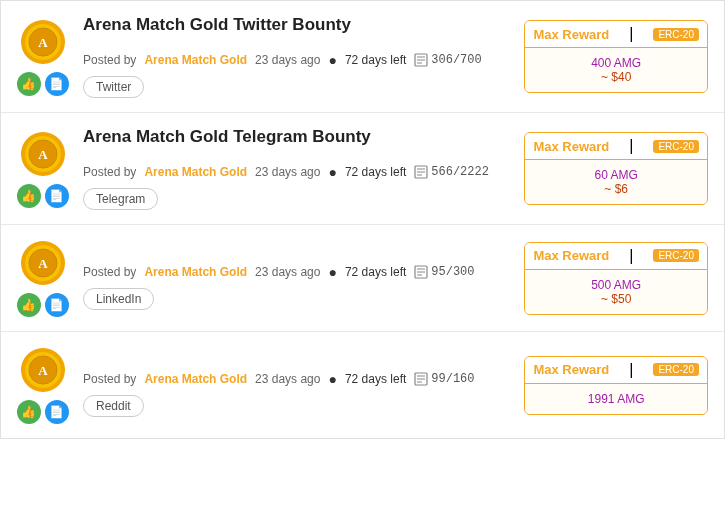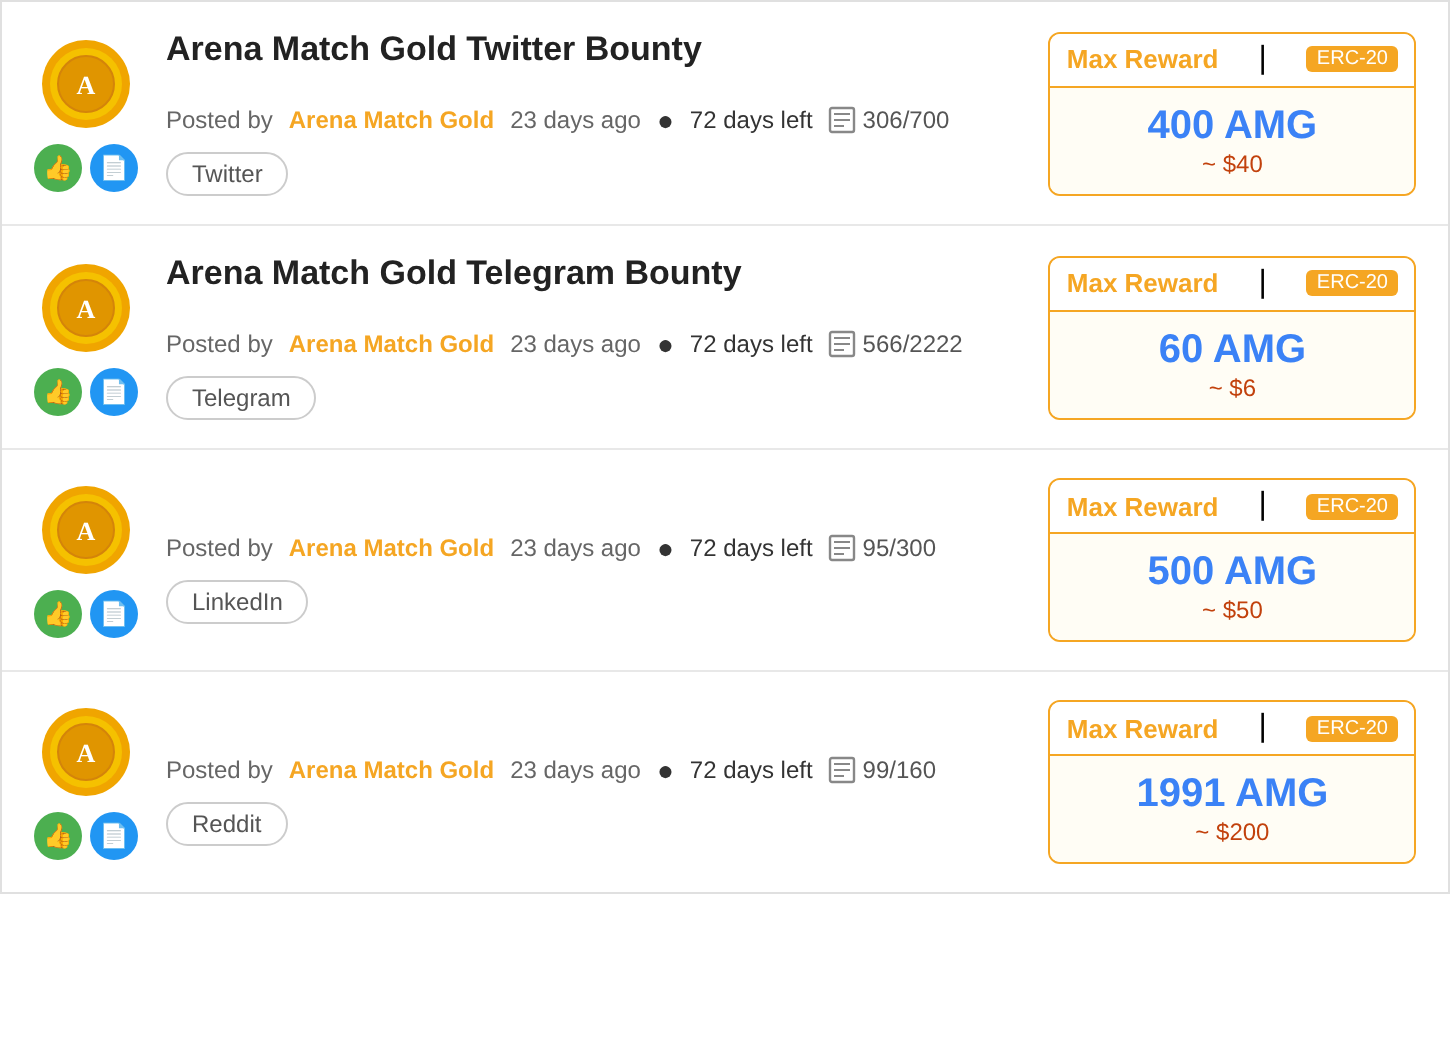--- a/index.html
+++ b/index.html
@@ -85,20 +85,21 @@
     }
     .bounty-meta .days-left {
       color: #333;
       text-align: center;
     }
     .bounty-meta .submissions {
       display: flex;
       align-items: center;
       gap: 3px;
       color: #555;
+      font-family: Liberation Mono, monospace;
     }
     .tag {
       display: inline-block;
       padding: 3px 12px;
       border: 1px solid #ccc;
       border-radius: 12px;
       font-size: 12px;
       color: #555;
       background: #fff;
     }
@@ -128,23 +129,23 @@
       color: #fff;
       font-size: 10px;
       padding: 1px 5px;
       border-radius: 3px;
     }
     .reward-body {
       padding: 8px 12px;
       background: #fffdf5;
     }
     .reward-amount {
-      font-size: 20px;
-      font-weight: bold;
-      color: #3b82f6;
+      font-size: 12px;
+      font-weight: normal;
+      color: #a21caf;
     }
     .reward-usd {
       font-size: 12px;
       color: #c2410c;
     }
 
     
     .coin-svg {
       width: 48px;
       height: 48px;
@@ -321,17 +322,16 @@
         <span class="tag">Reddit</span>
       </div>
       <div class="reward-box">
         <div class="reward-header">
           <span class="max-reward-label">Max Reward</span>
           <span>|</span>
           <span class="erc-badge">ERC-20</span>
         </div>
         <div class="reward-body">
           <div class="reward-amount">1991 AMG</div>
-          <div class="reward-usd">~ $200</div>
         </div>
       </div>
     </div>
   </div>
 
 </body></html>

